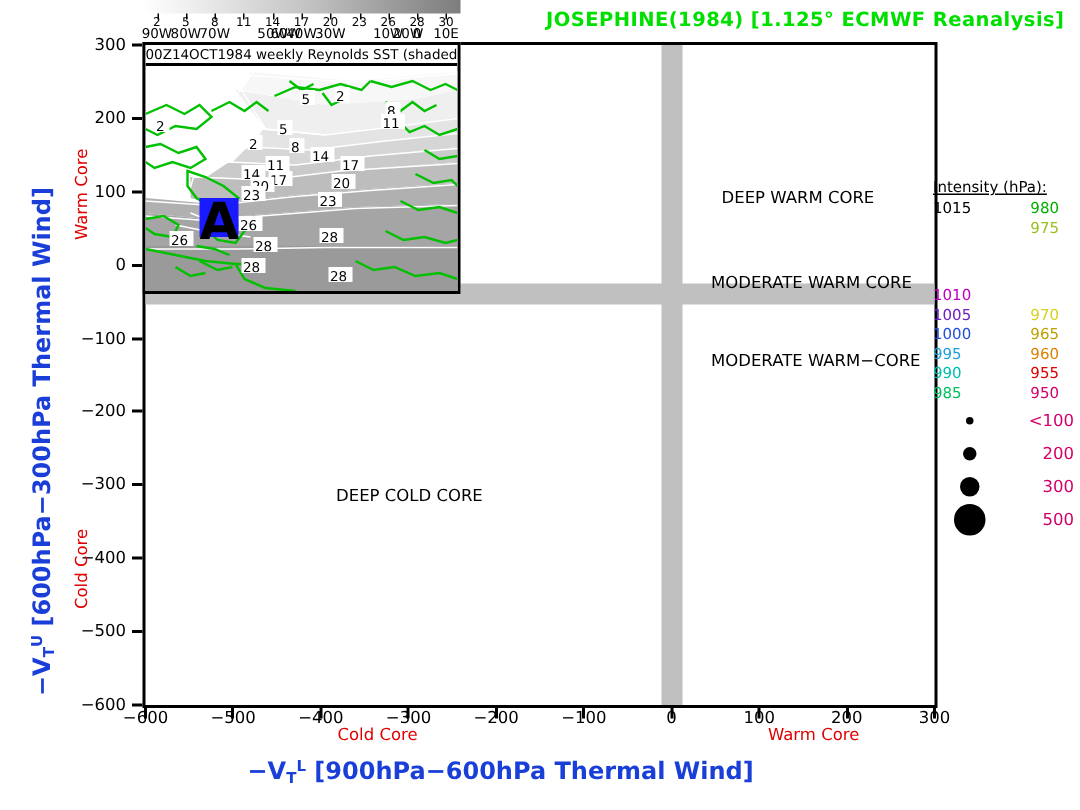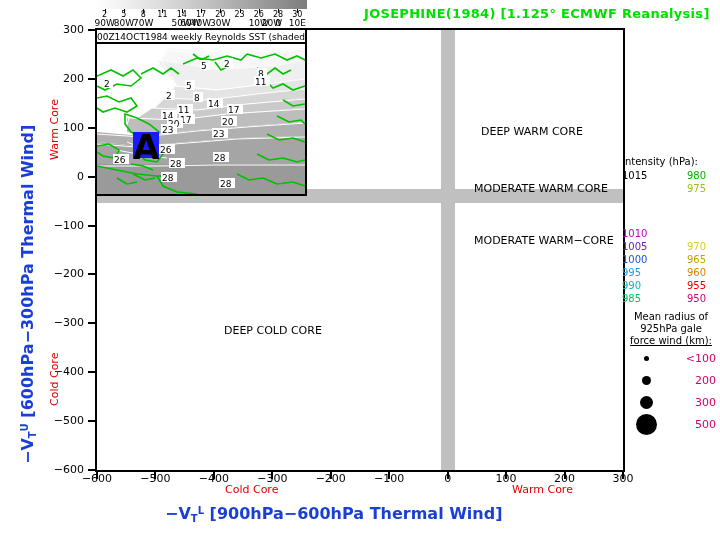--- a/index.html
+++ b/index.html
@@ -122,23 +122,22 @@
   .cb-num{position:absolute;top:10px;font-size:8px;color:#000;text-align:center;width:18px;}
   .lon-lbl{position:absolute;top:18px;font-size:9px;color:#000;text-align:center;width:26px;}
   .lat-lbl{position:absolute;font-size:9px;color:#000;white-space:nowrap;}
   .lat-mark{position:absolute;left:307px;width:6px;height:1px;background:#000;}
 
   
   #legend{
     left:622px;top:120px;width:98px;
   }
   #intensity-heading{
-    font-size:10px;color:#000;white-space:nowrap;
+    font-size:10px;color:#000;text-decoration:underline;white-space:nowrap;
     margin-bottom:2px;
-    margin-top:36px;
   }
   .int-row{
     display:flex;font-size:10px;line-height:13px;white-space:nowrap;
   }
   .int-left{width:42px;padding-right:8px;}
   .int-right{width:34px;text-align:right;}
 
   #radius-heading{
     margin-top:6px;font-size:10px;color:#000;text-align:center;
     line-height:12px;white-space:nowrap;
@@ -418,25 +417,20 @@
       <div class="int-row">
         <span class="int-left" style="color: rgb(0, 192, 176);">990</span>
         <span class="int-right" style="color: rgb(224, 0, 0);">955</span>
       </div>
       <div class="int-row">
         <span class="int-left" style="color: rgb(0, 192, 96);">985</span>
         <span class="int-right" style="color: rgb(212, 0, 106);">950</span>
       </div>
     </div>
 
-  <div id="radius-heading">
-    <span>Mean radius of</span><br>
-    <span>925hPa gale</span><br>
-    <span class="ul">force wind (km):</span>
-  </div>
   <div id="radius-rows">
       <div class="rad-row">
         <span class="rad-dot-cell">
           <span class="rad-dot" style="width: 5px; height: 5px;"></span>
         </span>
         <span class="rad-lbl" style="color: rgb(212, 0, 106);">&lt;100</span>
       </div>
       <div class="rad-row">
         <span class="rad-dot-cell">
           <span class="rad-dot" style="width: 9px; height: 9px;"></span>

